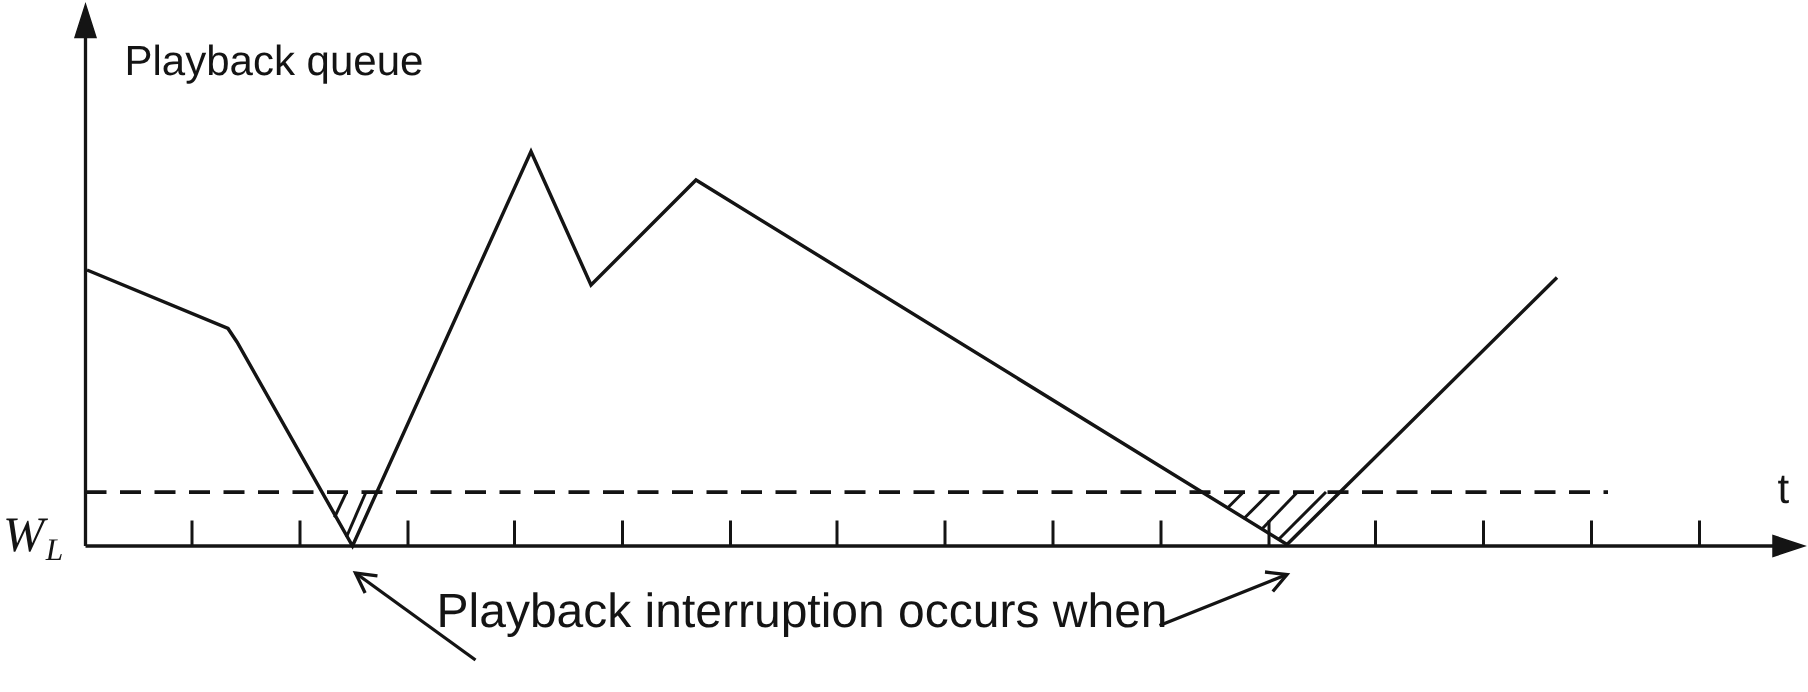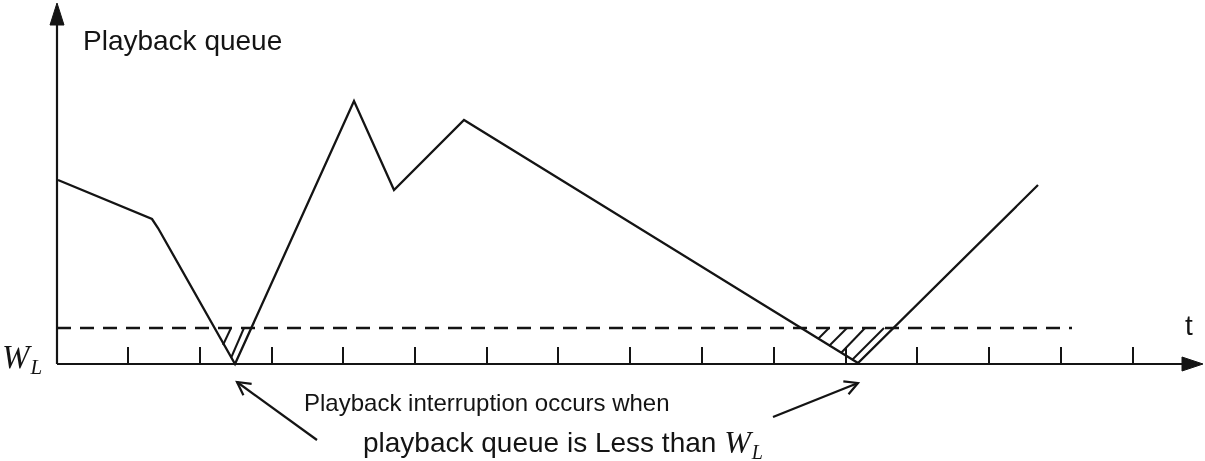--- a/index.html
+++ b/index.html
@@ -13,21 +13,21 @@
     overflow: hidden;
   }
   .canvas svg { position: absolute; left: 0; top: 0; }
   .label { position: absolute; white-space: nowrap; line-height: 1; }
   .title  { left: 83px;  top: 27px;  font-size: 28px; }
   .tlabel { left: 1185px; top: 312px; font-size: 28px; }
   .wl     { left: 2px;   top: 301px; margin-top: 40px; }
   .math   { font-family: "Liberation Serif", serif; font-style: italic; }
   .wl .base  { font-size: 33px; }
   .wl .sub   { font-size: 21px; position: relative; top: 6px; left: 1px; }
-  .ann1   { left: 304px; top: 391px; font-size: 24px; }
+  .ann1   { left: 291px; top: 391px; font-size: 32px; }
   .ann2   { left: 363px; top: 425px; font-size: 28px; }
   .ann2 .base { font-size: 32px; position: relative; top: 1px; }
   .ann2 .sub  { font-size: 20px; position: relative; top: 7px; left: 1px; }
 </style>
 </head>
 <body>
 
 <div class="canvas">
 
   <svg width="1205" height="461" viewBox="0 0 1205 461">
@@ -68,15 +68,14 @@
     </svg>
 
   <div class="label title">Playback queue</div>
 
   <div class="label tlabel">t</div>
 
   <div class="label wl"><span class="math base">W</span><span class="math sub">L</span></div>
 
   <div class="label ann1">Playback interruption occurs when</div>
 
-  <div class="label ann2"><span>playback queue is Less than </span><span class="math base">W</span><span class="math sub">L</span></div>
 
 </div>
 
 </body></html>

